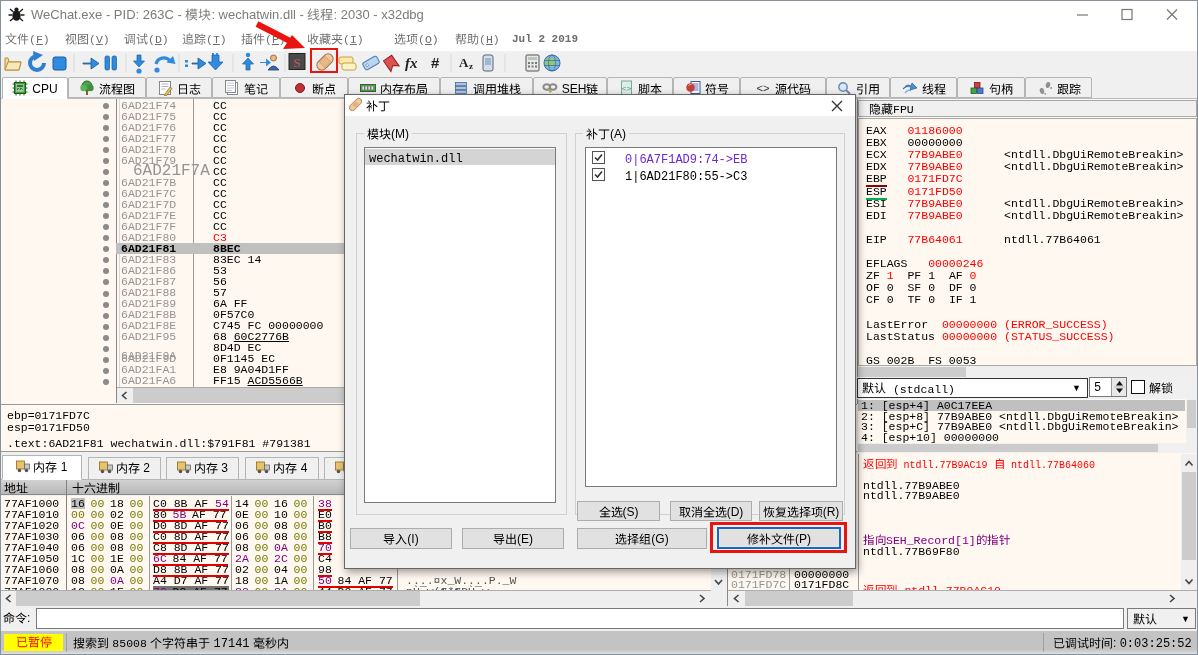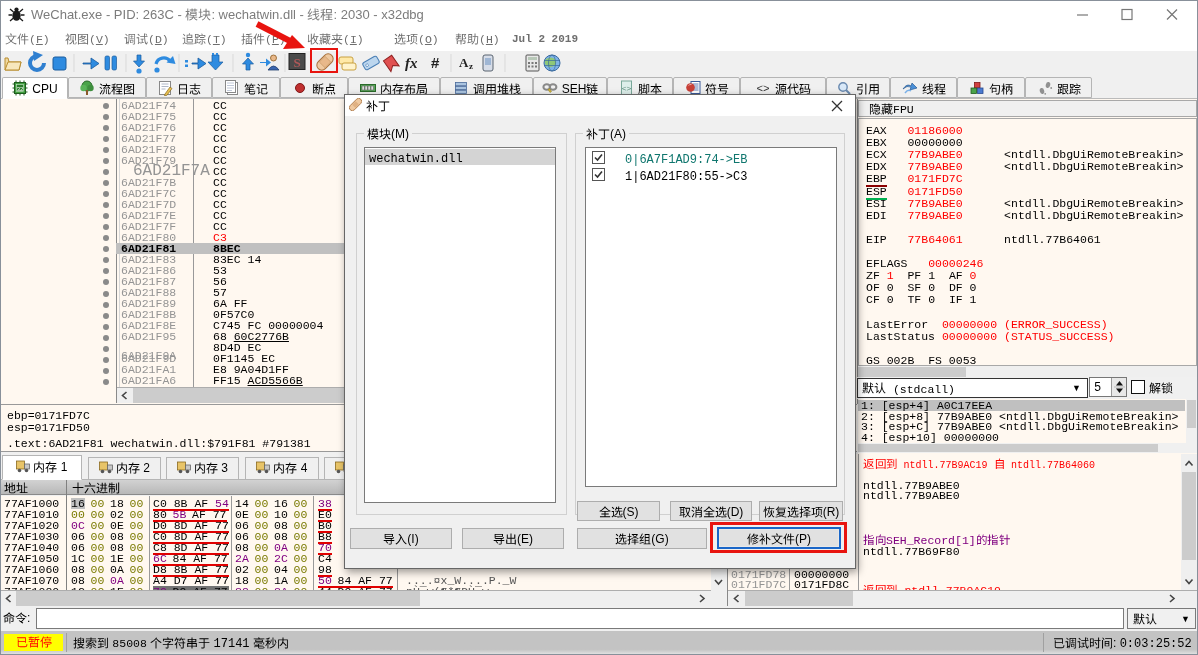--- a/index.html
+++ b/index.html
@@ -164,21 +164,21 @@
 <div class="m" style="left:121px;top:287.00999999999993px;height:11px;font-size:11.5px;line-height:11px;color:#949494">6AD21F88</div>
 <div class="m" style="left:213px;top:287.00999999999993px;height:11px;font-size:11.5px;line-height:11px;color:#000;white-space:pre">57</div>
 <div style="left:103px;top:290.50999999999993px;width:6px;height:6px;border-radius:3px;background:#8a8a8a"></div>
 <div class="m" style="left:121px;top:298.0399999999999px;height:11px;font-size:11.5px;line-height:11px;color:#949494">6AD21F89</div>
 <div class="m" style="left:213px;top:298.0399999999999px;height:11px;font-size:11.5px;line-height:11px;color:#000;white-space:pre">6A FF</div>
 <div style="left:103px;top:301.5399999999999px;width:6px;height:6px;border-radius:3px;background:#8a8a8a"></div>
 <div class="m" style="left:121px;top:309.0699999999999px;height:11px;font-size:11.5px;line-height:11px;color:#949494">6AD21F8B</div>
 <div class="m" style="left:213px;top:309.0699999999999px;height:11px;font-size:11.5px;line-height:11px;color:#000;white-space:pre">0F57C0</div>
 <div style="left:103px;top:312.5699999999999px;width:6px;height:6px;border-radius:3px;background:#8a8a8a"></div>
 <div class="m" style="left:121px;top:320.09999999999985px;height:11px;font-size:11.5px;line-height:11px;color:#949494">6AD21F8E</div>
-<div class="m" style="left:213px;top:320.09999999999985px;height:11px;font-size:11.5px;line-height:11px;color:#000;white-space:pre">C745 FC 00000004</div>
+<div class="m" style="left:213px;top:320.09999999999985px;height:11px;font-size:11.5px;line-height:11px;color:#000;white-space:pre">C745 FC 00000000</div>
 <div style="left:103px;top:323.59999999999985px;width:6px;height:6px;border-radius:3px;background:#8a8a8a"></div>
 <div class="m" style="left:121px;top:331.1299999999998px;height:11px;font-size:11.5px;line-height:11px;color:#949494">6AD21F95</div>
 <div class="m" style="left:213px;top:331.1299999999998px;height:11px;font-size:11.5px;line-height:11px;color:#000;white-space:pre">68 <span style="text-decoration:underline">60C2776B</span></div>
 <div style="left:103px;top:334.6299999999998px;width:6px;height:6px;border-radius:3px;background:#8a8a8a"></div>
 <div class="m" style="left:121px;top:350px;height:11px;font-size:11.5px;line-height:11px;color:#949494">6AD21F9A</div>
 <div class="m" style="left:213px;top:342.1599999999998px;height:11px;font-size:11.5px;line-height:11px;color:#000;white-space:pre">8D4D EC</div>
 <div style="left:103px;top:345.6599999999998px;width:6px;height:6px;border-radius:3px;background:#8a8a8a"></div>
 <div class="m" style="left:121px;top:353.18999999999977px;height:11px;font-size:11.5px;line-height:11px;color:#949494">6AD21F9D</div>
 <div class="m" style="left:213px;top:353.18999999999977px;height:11px;font-size:11.5px;line-height:11px;color:#000;white-space:pre">0F1145 EC</div>
 <div style="left:103px;top:356.68999999999977px;width:6px;height:6px;border-radius:3px;background:#8a8a8a"></div>
@@ -593,21 +593,21 @@
     </svg><svg class="cj" style="width:12px;height:12px;" viewBox="0 0 100 100">
       <use href="#u4e01" fill="#000"></use>
     </svg>(A)</div>
 <div style="left:364px;top:147px;width:192px;height:356px;background:#fff;border:1px solid #7a7a7a;z-index:21"></div>
 <div style="left:365px;top:149px;width:190px;height:16px;background:#d4d4d4;z-index:22"></div>
 <div style="left:369px;top:151px;z-index:23"><span class="m" style="font-size:12px;color:#000">wechatwin.dll</span></div>
 <div style="left:585px;top:147px;width:252px;height:340px;background:#fff;border:1px solid #7a7a7a;z-index:21"></div>
 <div style="left:592px;top:151px;width:13px;height:13px;background:#fff;border:1px solid #555;z-index:22"><svg width="11" height="11" viewBox="0 0 11 11">
       <path d="M2 5.5 L4.5 8 L9 2.5" stroke="#333" stroke-width="1.6" fill="none"></path>
     </svg></div>
-<div style="left:625px;top:152px;z-index:22"><span class="m" style="font-size:12px;color:#0f766e">0|6A7F1AD9:74-&gt;EB</span></div>
+<div style="left:625px;top:152px;z-index:22"><span class="m" style="font-size:12px;color:#6d28d9">0|6A7F1AD9:74-&gt;EB</span></div>
 <div style="left:592px;top:168px;width:13px;height:13px;background:#fff;border:1px solid #555;z-index:22"><svg width="11" height="11" viewBox="0 0 11 11">
       <path d="M2 5.5 L4.5 8 L9 2.5" stroke="#333" stroke-width="1.6" fill="none"></path>
     </svg></div>
 <div style="left:625px;top:169px;z-index:22"><span class="m" style="font-size:12px;color:#000">1|6AD21F80:55-&gt;C3</span></div>
 <div style="left:577px;top:501px;width:83px;height:20px;background:#e1e1e1;border:1px solid #adadad;z-index:21;text-align:center;padding-top:3px;white-space:nowrap"><svg class="cj" style="width:12px;height:12px;" viewBox="0 0 100 100">
       <use href="#u5168" fill="#000"></use>
     </svg><svg class="cj" style="width:12px;height:12px;" viewBox="0 0 100 100">
       <use href="#u9009" fill="#000"></use>
     </svg>(S)</div>
 <div style="left:670px;top:501px;width:82px;height:20px;background:#e1e1e1;border:1px solid #adadad;z-index:21;text-align:center;padding-top:3px;white-space:nowrap"><svg class="cj" style="width:12px;height:12px;" viewBox="0 0 100 100">

